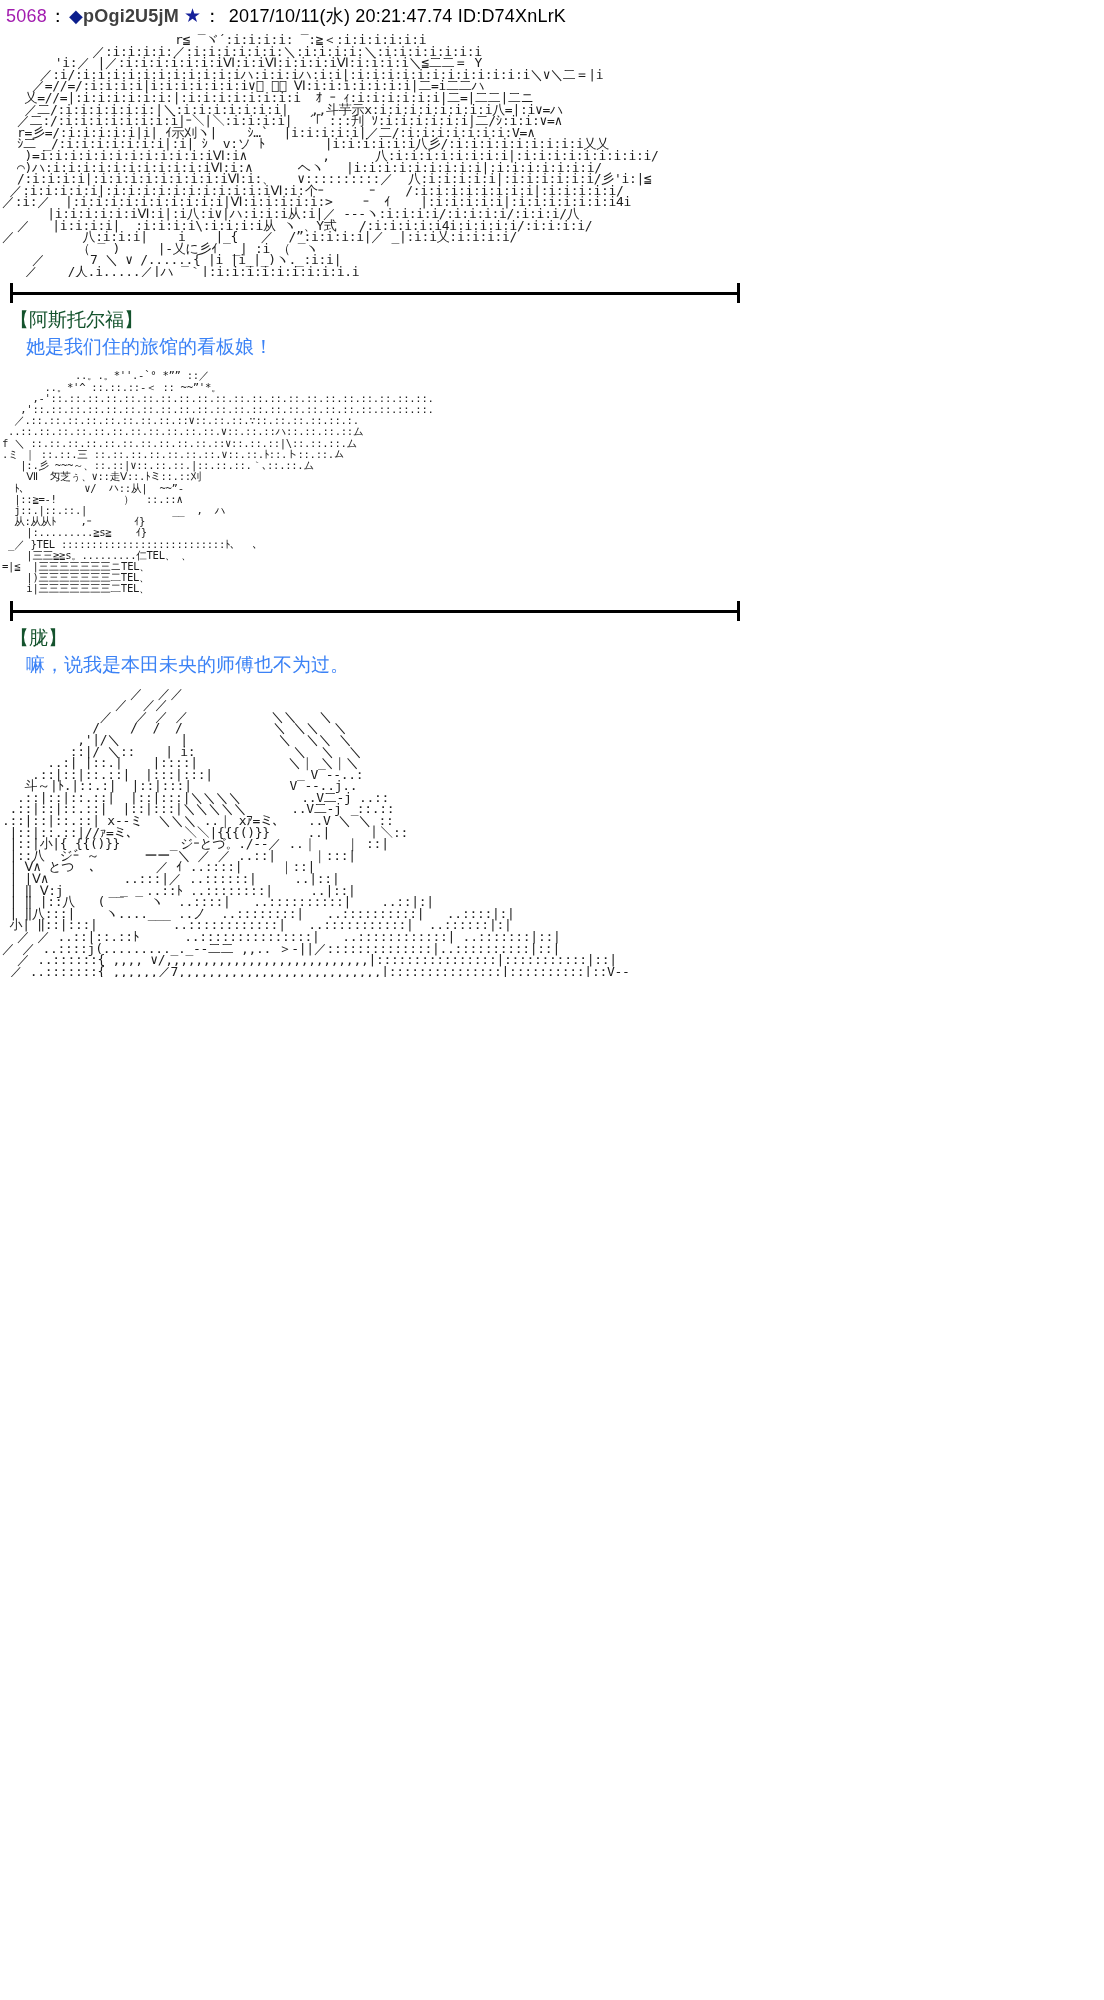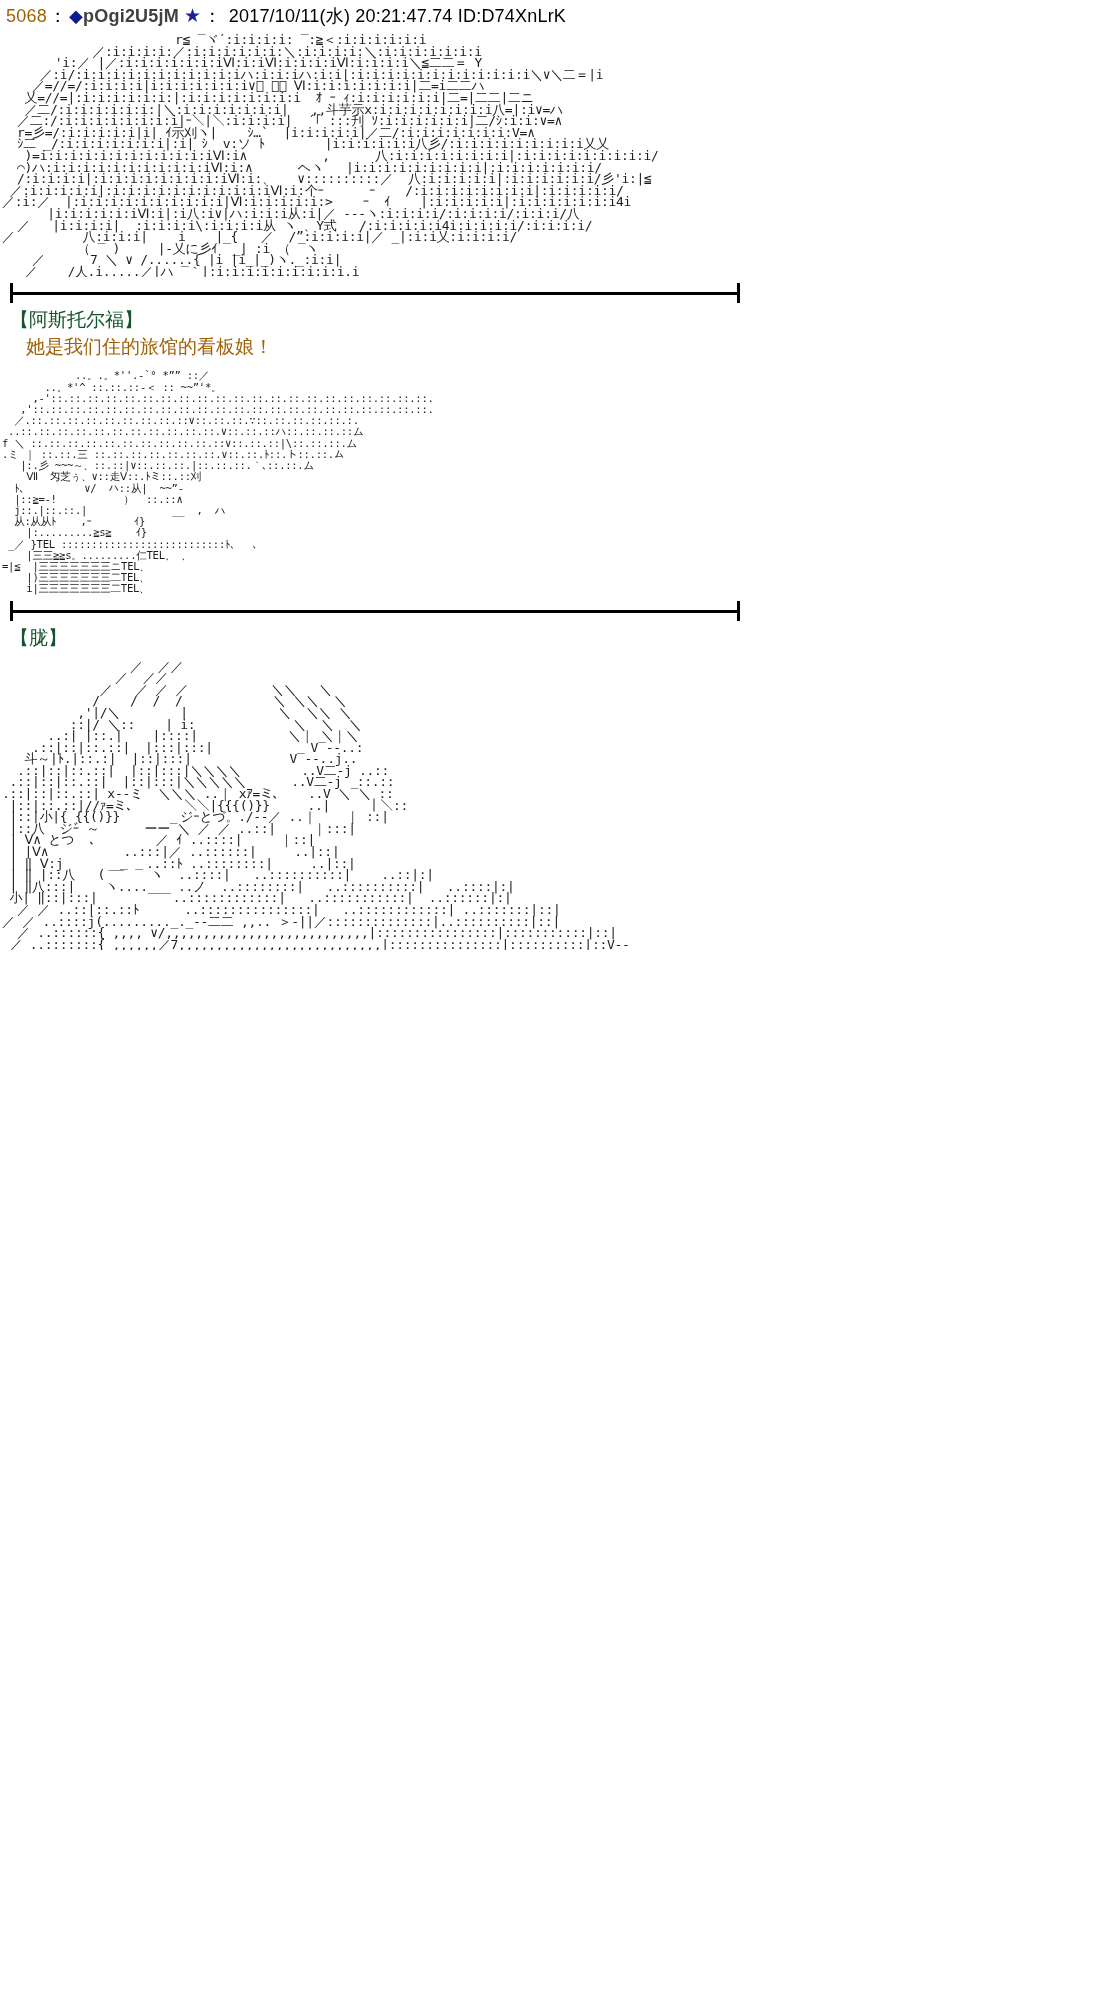--- a/index.html
+++ b/index.html
@@ -20,21 +20,21 @@
 
   
   .post-header {
     font-size: 18px;
     line-height: 28px;
     padding: 2px 0 4px 6px;
     white-space: nowrap;
     color: #000;
     letter-spacing: 0.2px;
   }
-  .post-header .num { color: #a16207; }
+  .post-header .num { color: #a21caf; }
   .post-header .sep { color: #000; padding: 0 2px; }
   .post-header .name {
     color: #404040;
     font-weight: bold;
   }
   .post-header .diamond { color: #0b1e8c; }
   .post-header .star { color: #15209a; font-size: 19px; }
   .post-header .meta { color: #000; }
 
   
@@ -83,21 +83,21 @@
   }
   .dialogue .speaker {
     font-size: 19px;
     line-height: 26px;
     color: #14532d;
     white-space: nowrap;
   }
   .dialogue .line {
     font-size: 19px;
     line-height: 27px;
-    color: #a16207;
+    color: #3b82f6;
     padding-left: 16px;
     white-space: nowrap;
   }
 </style>
 </head>
 <body>
 
 <div class="page">
 
   <div class="post-header">
@@ -161,20 +161,21 @@
 </div>
 
   <div class="rule-wrap">
     <div class="tick left"></div>
     <div class="bar"></div>
     <div class="tick right"></div>
   </div>
 
   <div class="dialogue">
     <div class="speaker">【胧】</div>
+    <div class="line">嘛，说我是本田未央的师傅也不为过。</div>
   </div>
 
   <div class="aa">                 ／  ／／
                ／  ／／
              ／   ／ ／ ／           ＼＼   ＼
             /    /  /  /            ＼ ＼＼  ＼
           ,'|/＼        |            ＼  ＼＼ ＼
          ::|/ ＼::    | i:             ＼  ＼  ＼
       ..:| |::.|    |::::|            ＼｜ ＼｜＼
     .::|::|::.::|  |:::|:::|             V‾--..:

